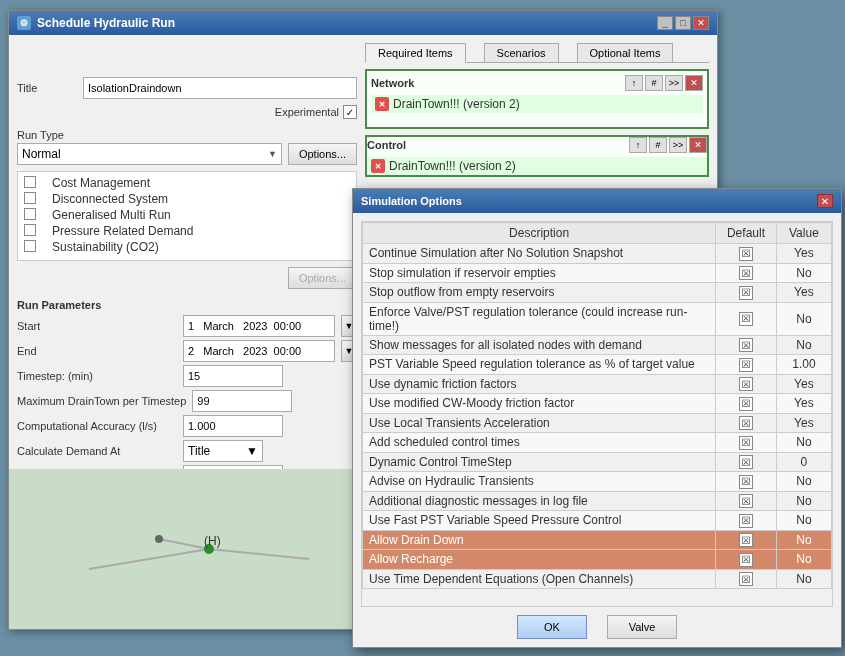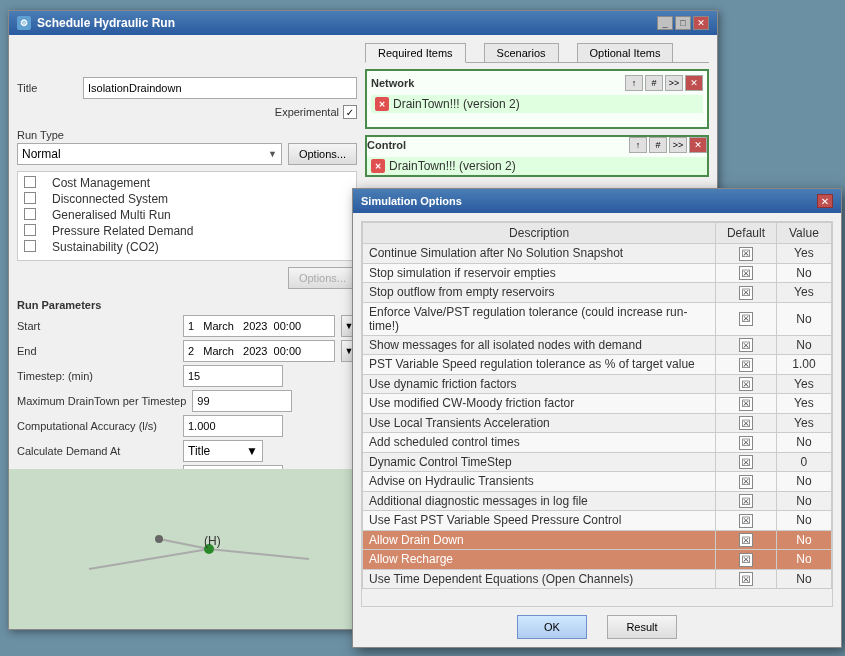--- a/index.html
+++ b/index.html
@@ -630,16 +630,16 @@
               <td>Use Time Dependent Equations (Open Channels)</td>
               <td style="text-align: center;"><div class="checkbox-x" style="display: inline-flex;">☒</div></td>
               <td style="text-align: center;">No</td>
             </tr>
           </tbody>
       </table>
     </div>
 
     <div class="dialog-buttons">
       <button class="dialog-btn ok-btn">OK</button>
-      <button class="dialog-btn">Result</button>
+      <button class="dialog-btn">Valve</button>
     </div>
   </div>
 </div>
 
 </body></html>

